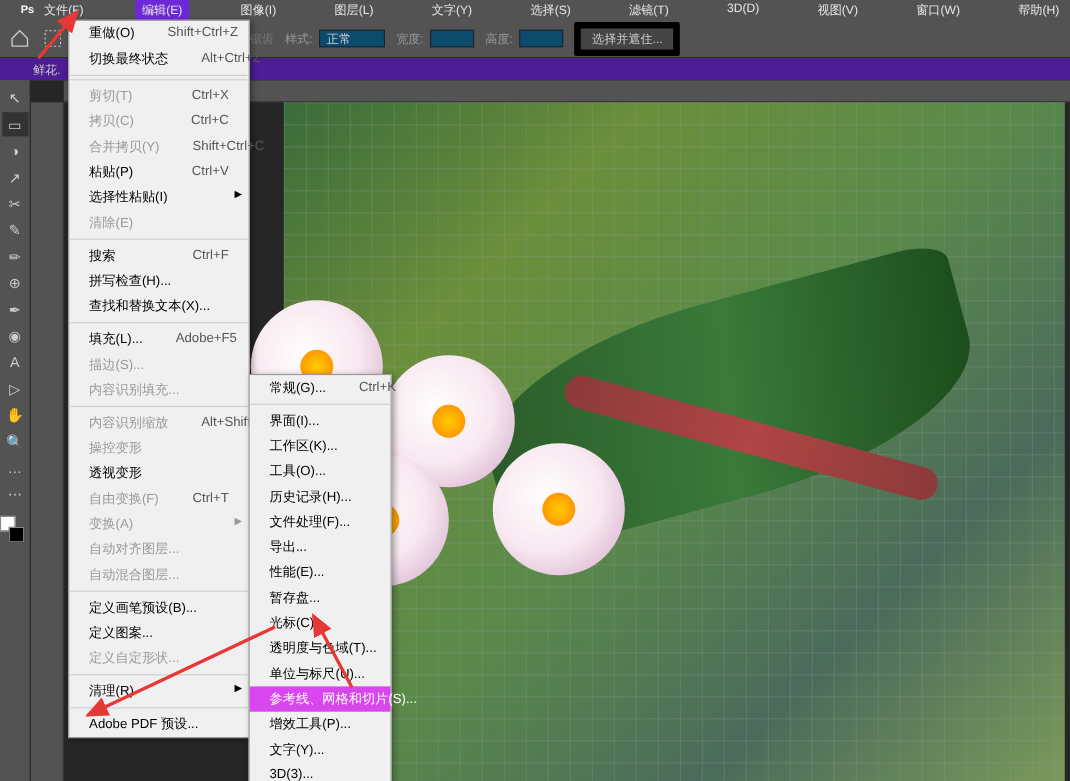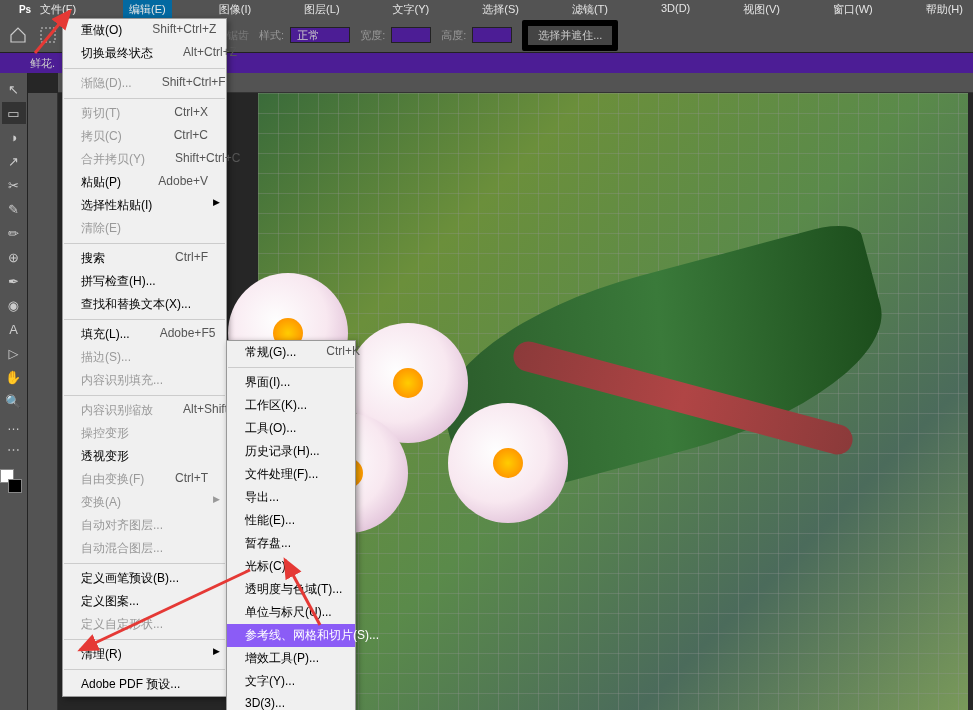--- a/index.html
+++ b/index.html
@@ -1,26 +1,26 @@
 <!DOCTYPE html>
 <html><head>
 <meta charset="utf-8">
 <style>
   * { margin: 0; padding: 0; box-sizing: border-box; }
   body { width: 973px; height: 710px; background: #535353; font-family: "Microsoft YaHei", sans-serif; font-size: 12px; color: #e6e6e6; overflow: hidden; position: relative; }
   
   .menubar { height: 18px; background: #535353; display: flex; align-items: center; padding-left: 16px; }
   .menubar .ps-logo { width: 18px; height: 18px; display: flex; align-items: center; justify-content: center; color: #fff; font-size: 10px; font-weight: bold; }
   .menubar .menu-item { padding: 2px 6px; cursor: pointer; color: #e6e6e6; font-size: 11px; }
-  .menubar .menu-item.active { background: #0369a1; }
+  .menubar .menu-item.active { background: #6d28d9; }
   
   .optbar { height: 35px; background: #535353; border-bottom: 1px solid #222; display: flex; align-items: center; padding: 0 8px; gap: 10px; color: #999; }
   .optbar .home-icon { width: 20px; height: 20px; display: inline-block; }
   .optbar .seg { display: flex; align-items: center; gap: 6px; font-size: 11px; }
-  .optbar .field { background: #4c1d95; border: 1px solid #222; height: 16px; padding: 0 6px; color: #ccc; min-width: 60px; display: flex; align-items: center; }
+  .optbar .field { background: #0c4a6e; border: 1px solid #222; height: 16px; padding: 0 6px; color: #ccc; min-width: 60px; display: flex; align-items: center; }
   .optbar .btn { background: #444; border: 6px solid #000000; padding: 2px 10px; color: #ccc; border-radius: 2px; }
   
   .docbar { height: 20px; background: #4c1d95; display: flex; align-items: center; padding-left: 30px; font-size: 11px; color: #ccc; }
   
   .main { display: flex; height: calc(100% - 73px); position: relative; }
   
   .toolbar { width: 28px; background: #535353; border-right: 1px solid #222; display: flex; flex-direction: column; padding-top: 4px; }
   .toolbar .tool { width: 24px; height: 22px; margin: 1px auto; display: flex; align-items: center; justify-content: center; color: #ccc; cursor: pointer; font-size: 13px; }
   .toolbar .tool.active { background: #333; }
   .toolbar .swatches { margin-top: 8px; width: 24px; height: 24px; position: relative; }
@@ -38,21 +38,21 @@
   .flower-center { position: absolute; width: 30px; height: 30px; background: radial-gradient(circle, #ffcc00 0%, #ff9900 70%, #cc6600 100%); border-radius: 50%; left: 45px; top: 45px; }
   .leaf { position: absolute; width: 450px; height: 180px; background: linear-gradient(100deg, #2a5a2a 0%, #3a7a3a 50%, #1a4a1a 100%); transform: rotate(-15deg); left: 180px; top: 180px; border-radius: 50% 10% 50% 10%; }
   .stem { position: absolute; width: 350px; height: 30px; background: linear-gradient(90deg, #8b3a3a 0%, #b04545 50%, #8b3a3a 100%); transform: rotate(15deg); left: 250px; top: 290px; border-radius: 20px; }
   
   .ruler-h { position: absolute; top: 0; left: 30px; right: 0; height: 20px; background: #535353; border-bottom: 1px solid #333; }
   .ruler-v { position: absolute; top: 20px; left: 0; bottom: 0; width: 30px; background: #535353; border-right: 1px solid #333; }
   
   .dropdown { position: absolute; background: #f0f0f0; border: 1px solid #999; box-shadow: 2px 2px 6px rgba(0,0,0,0.4); color: #000; font-size: 12px; z-index: 100; }
   .dropdown .item { padding: 3px 18px 3px 18px; display: flex; justify-content: space-between; white-space: nowrap; cursor: pointer; position: relative; }
   .dropdown .item.disabled { color: #999; }
-  .dropdown .item.highlighted { background: #8b5cf6; color: #fff; align-items: flex-end; }
+  .dropdown .item.highlighted { background: #d946ef; color: #fff; align-items: flex-end; }
   .dropdown .item .shortcut { margin-left: 30px; color: #555; }
   .dropdown .sep { height: 1px; background: #ccc; margin: 3px 1px; }
   .dropdown .item.has-sub::after { content: "▶"; position: absolute; right: 6px; font-size: 9px; }
   
   .menu-edit { left: 62px; top: 18px; width: 165px; }
   .submenu-prefs { left: 226px; top: 340px; width: 130px; }
   
   .arrow-red { position: absolute; z-index: 200; pointer-events: none; }
 </style>
 </head>
@@ -169,40 +169,36 @@
 <div class="dropdown menu-edit" id="edit-menu">
     <div class="item">
       <span>重做(O)</span>
       <span class="shortcut">Shift+Ctrl+Z</span>
     </div>
     <div class="item">
       <span>切换最终状态</span>
       <span class="shortcut">Alt+Ctrl+Z</span>
     </div>
     <div class="sep"></div>
-    <div class="item disabled">
-      <span>渐隐(D)...</span>
-      <span class="shortcut">Shift+Ctrl+F</span>
-    </div>
     <div class="sep"></div>
     <div class="item disabled">
       <span>剪切(T)</span>
       <span class="shortcut">Ctrl+X</span>
     </div>
     <div class="item disabled">
       <span>拷贝(C)</span>
       <span class="shortcut">Ctrl+C</span>
     </div>
     <div class="item disabled">
       <span>合并拷贝(Y)</span>
       <span class="shortcut">Shift+Ctrl+C</span>
     </div>
     <div class="item">
       <span>粘贴(P)</span>
-      <span class="shortcut">Adobe+V</span>
+      <span class="shortcut">Ctrl+V</span>
     </div>
     <div class="item has-sub">
       <span>选择性粘贴(I)</span>
     </div>
     <div class="item disabled">
       <span>清除(E)</span>
     </div>
     <div class="sep"></div>
     <div class="item">
       <span>搜索</span>

